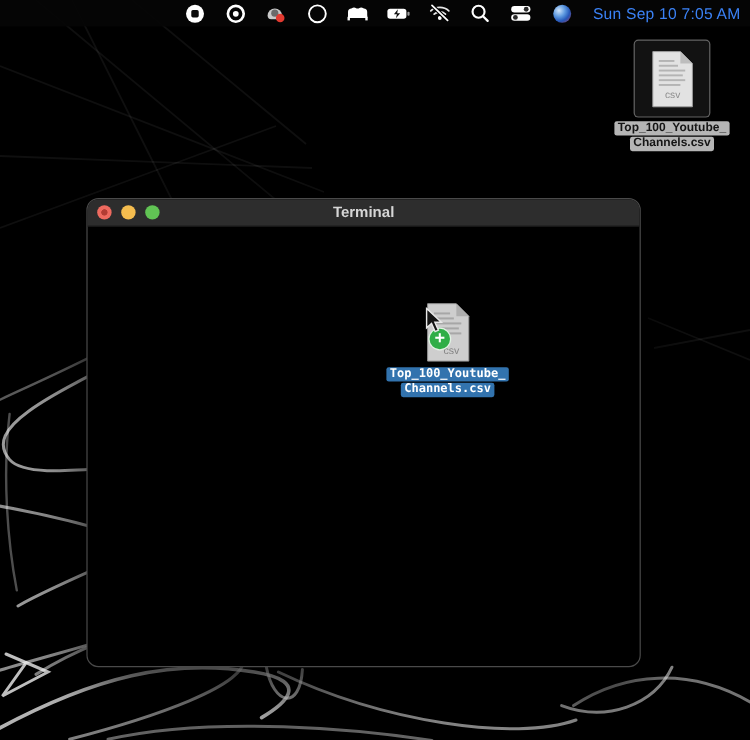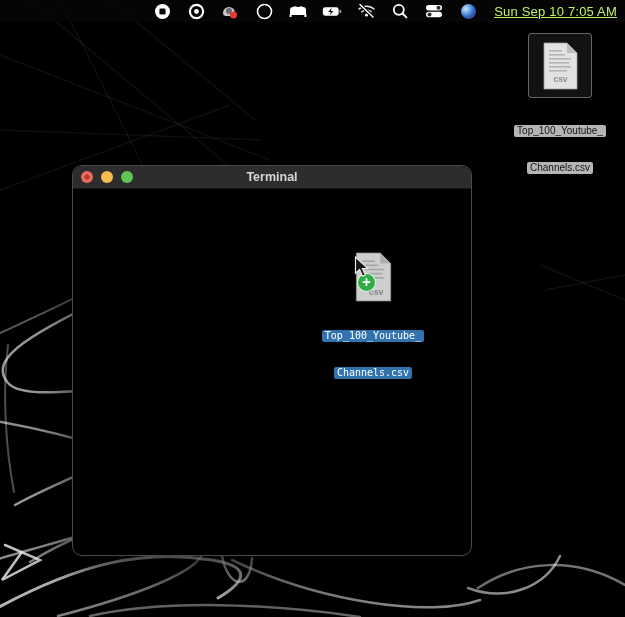--- a/index.html
+++ b/index.html
@@ -17,45 +17,45 @@
     background:rgba(5,5,5,0.92);
     display:flex; align-items:center; justify-content:flex-end;
     gap:14px; padding-right:8px;
   }
   .mb-icon { width:20px; height:16px; display:flex; align-items:center; justify-content:center; flex:0 0 auto; }
   .mb-icon svg { display:block; }
   .siri-orb {
     width:15px; height:15px; border-radius:50%;
     background: radial-gradient(circle at 32% 32%, #cfe4fa 0%, #5e9ae0 35%, #2557b8 62%, #a83a52 100%);
   }
-  .clock { color:#bef264; font-size:13px; letter-spacing:.2px; white-space:nowrap; padding-left:2px;text-decoration:underline; }
-
-  
-  .file-icon { position:relative;font-weight:bold; }
+  .clock { color:#3b82f6; font-size:13px; letter-spacing:.2px; white-space:nowrap; padding-left:2px; }
+
+  
+  .file-icon { position:relative; }
   .file-icon svg { display:block; }
 
   
   .desktop-icon { position:absolute; top:33px; left:527px; width:66px; z-index:10; display:flex; flex-direction:column; align-items:center; }
   .icon-selection-box {
     width:64px; height:65px; border-radius:4px;
     background:rgba(255,255,255,0.07);
     border:1px solid rgba(170,170,170,0.55);
     display:flex; align-items:center; justify-content:center;
   }
   .icon-label { margin-top:3px; display:flex; flex-direction:column; align-items:center; gap:1px; width:110px; }
   .icon-label span {
-    display:inline-block; font-size:10px; line-height:12px; font-weight:normal;
-    padding:0 3px; border-radius:2px; white-space:nowrap;margin-top:24px;
+    display:inline-block; font-size:10px; line-height:12px; font-weight:bold;
+    padding:0 3px; border-radius:2px; white-space:nowrap;
   }
   .label-gray span { background:#b5b5b5; color:#151515; }
   .label-blue span { background:#3273ae; color:#ffffff; }
 
   
   .terminal {
-    position:absolute; left:72px; top:165px; width:400px; height:391px; z-index:20;
+    position:absolute; left:72px; top:165px; width:462px; height:391px; z-index:20;
     background:#000; border:1px solid #4a4a4a; border-radius:10px;
     box-shadow:0 18px 45px rgba(0,0,0,0.75);
     overflow:hidden;
   }
   .titlebar {
     position:relative; height:23px; background:#2d2d2d;
     border-bottom:1px solid #151515;
     display:flex; align-items:center; padding-left:8px;
   }
   .traffic { display:flex; gap:8px; }

